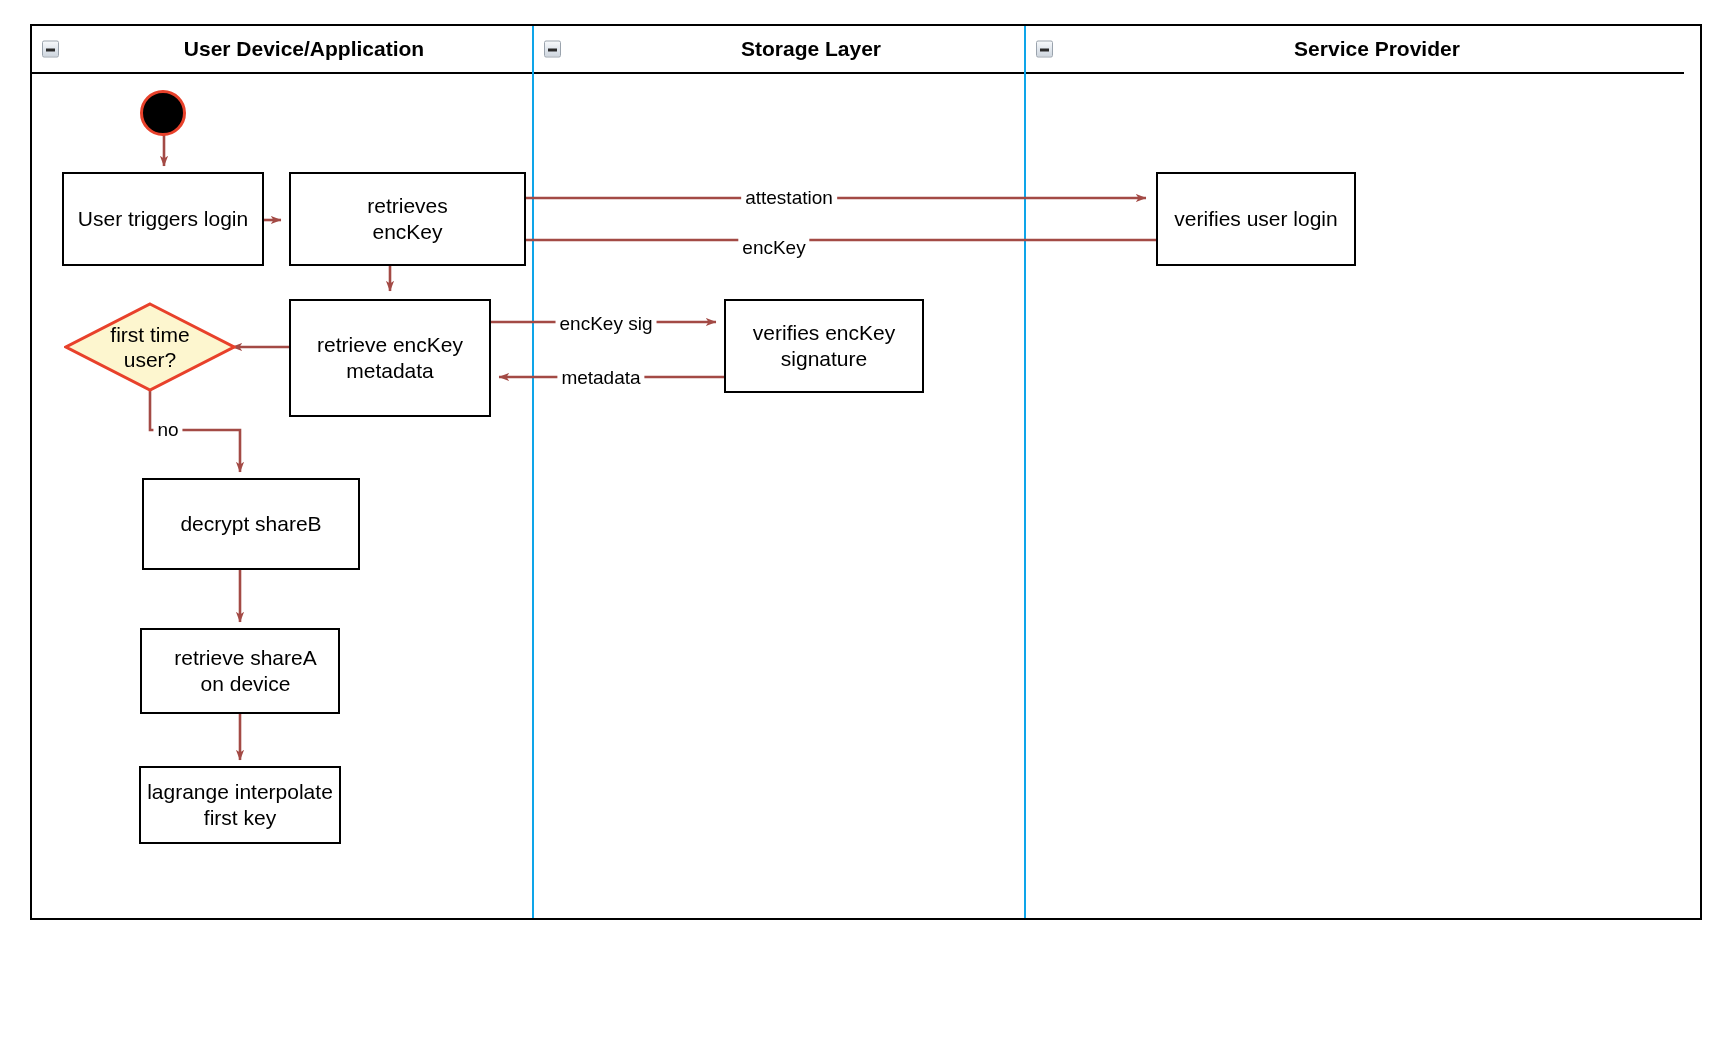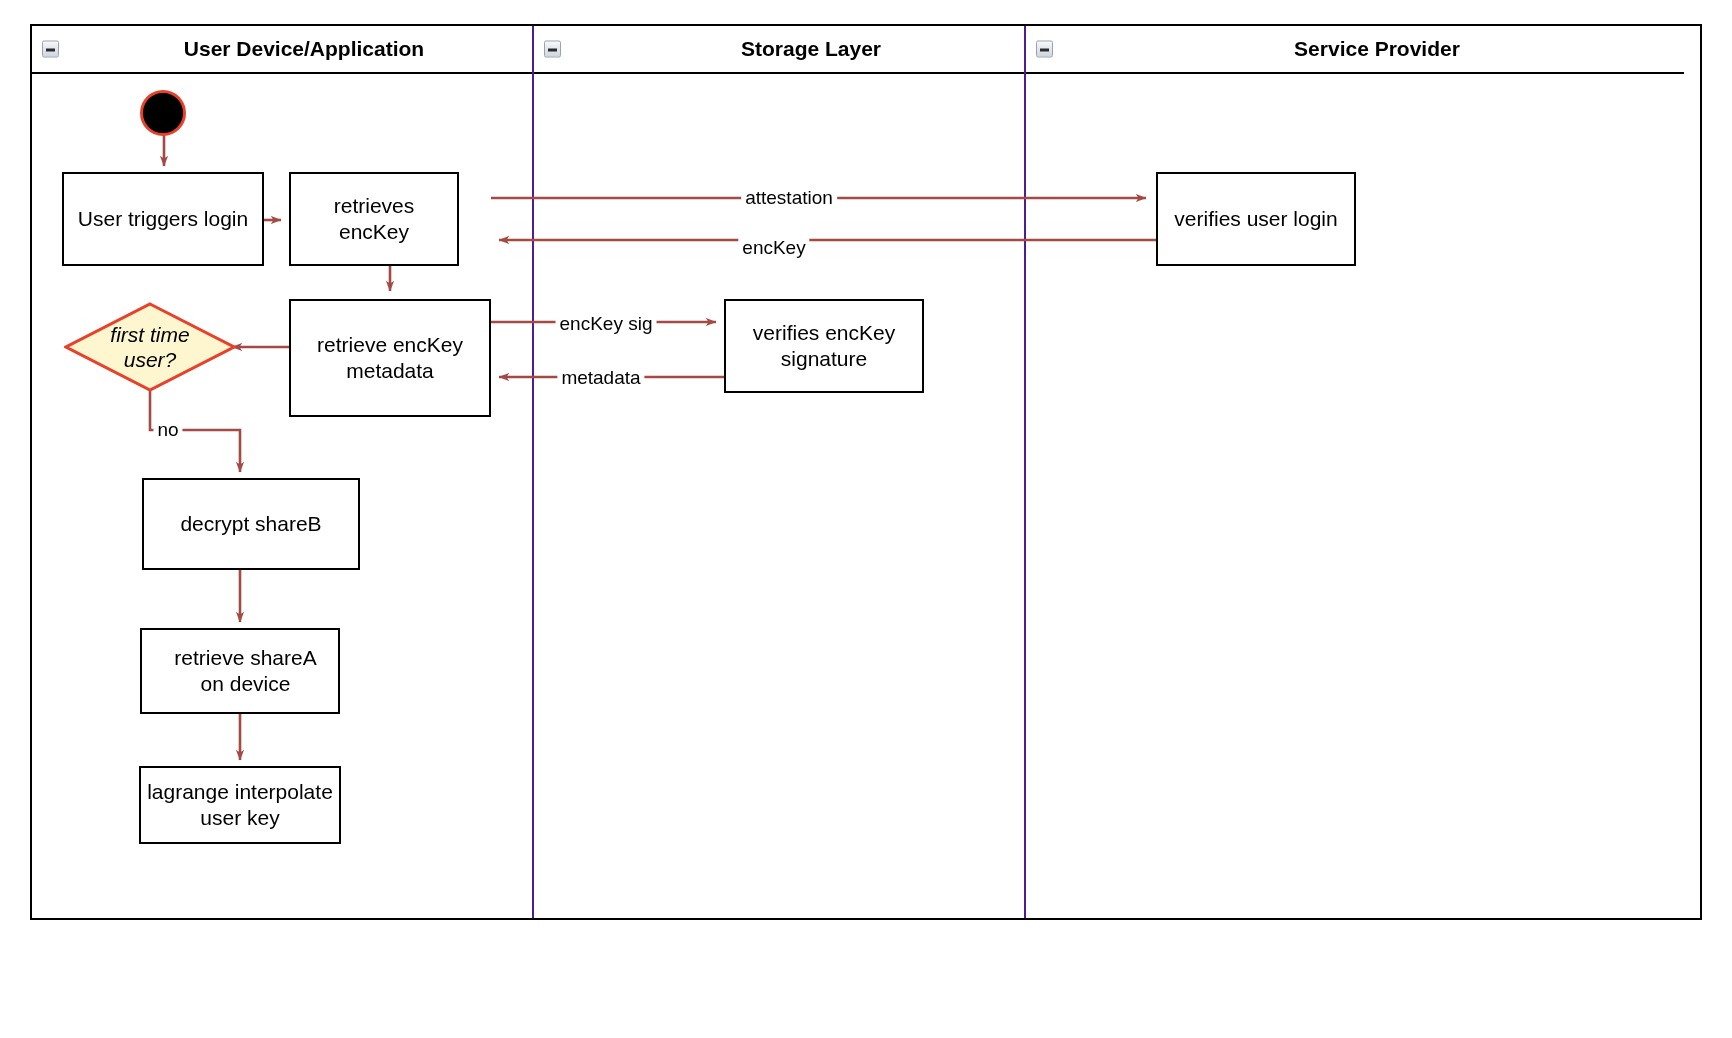--- a/index.html
+++ b/index.html
@@ -26,21 +26,21 @@
     border: 2px solid #000000;
     box-sizing: border-box;
     background: #ffffff;
   }
   .lane {
     position: absolute;
     top: 0;
     height: 100%;
     box-sizing: border-box;
   }
-  .lane + .lane { border-left: 2px solid #4c1d95; }
+  .lane + .lane { border-left: 2px solid #0ea5e9; }
   .lane-header {
     position: relative;
     height: 48px;
     border-bottom: 2px solid #000000;
     box-sizing: border-box;
     display: flex;
     align-items: center;
     justify-content: center;
     background: #ffffff;
   }
@@ -205,40 +205,40 @@
   <div class="edge-label" style="left:789px; top:198px;">attestation</div>
   <div class="edge-label" style="left:774px; top:248px;">encKey</div>
   <div class="edge-label" style="left:606px; top:324px;">encKey sig</div>
   <div class="edge-label" style="left:601px; top:378px;">metadata</div>
   <div class="edge-label" style="left:168px; top:430px;">no</div>
 
   <div class="start-node" style="left:140px; top:90px; width:46px; height:46px;"></div>
 
   <div class="node" style="left:62px; top:172px; width:202px; height:94px;">User triggers login</div>
 
-  <div class="node" style="left:289px; top:172px; width:170px; height:94px;">retrieves
+  <div class="node" style="left:289px; top:172px; width:237px; height:94px;">retrieves
 encKey</div>
 
   <div class="node" style="left:289px; top:299px; width:202px; height:118px;">retrieve encKey
 metadata</div>
 
-  <div class="decision" style="left:64px; top:302px; width:172px; height:90px;font-style:italic;">
+  <div class="decision" style="left:64px; top:302px; width:172px; height:90px;">
     <svg width="172" height="90" viewBox="0 0 172 90">
       <polygon points="86,2 170,45 86,88 2,45" fill="#fdf6cf" stroke="#e8412b" stroke-width="3"></polygon>
     </svg>
     <div class="dtext">first time
 user?</div>
   </div>
 
   <div class="node" style="left:142px; top:478px; width:218px; height:92px;">decrypt shareB</div>
 
   <div class="node" style="left:140px; top:628px; width:200px; height:86px;padding-left:17px;">retrieve shareA
 on device</div>
 
   <div class="node" style="left:139px; top:766px; width:202px; height:78px;">lagrange interpolate
-user key</div>
+first key</div>
 
   <div class="node" style="left:724px; top:299px; width:200px; height:94px;">verifies encKey
 signature</div>
 
   <div class="node" style="left:1156px; top:172px; width:200px; height:94px;">verifies user login</div>
 
 </div>
 
 </body></html>

